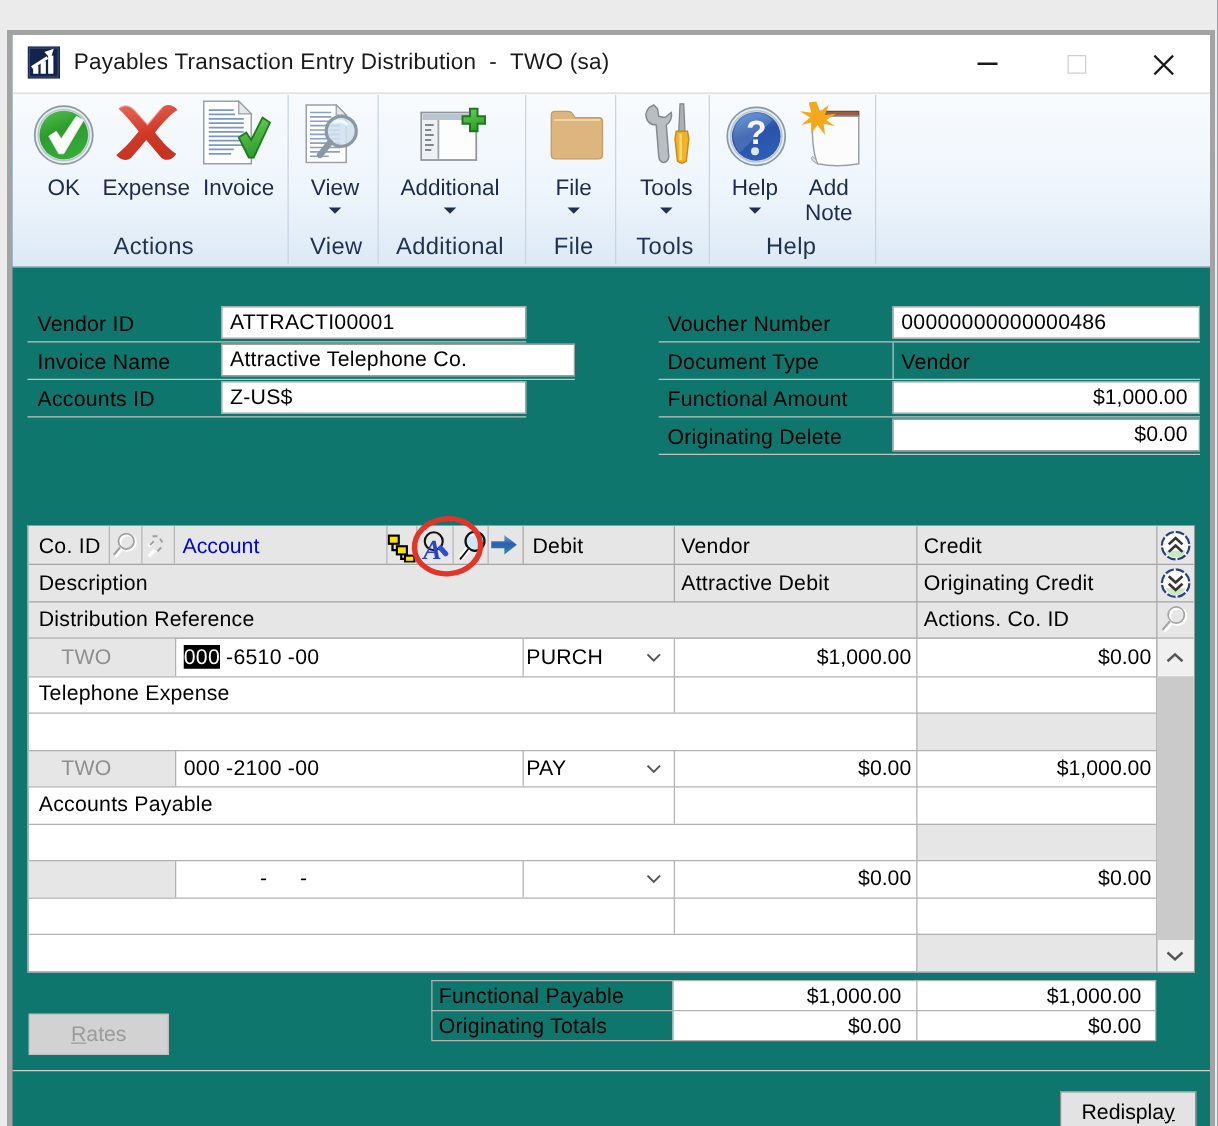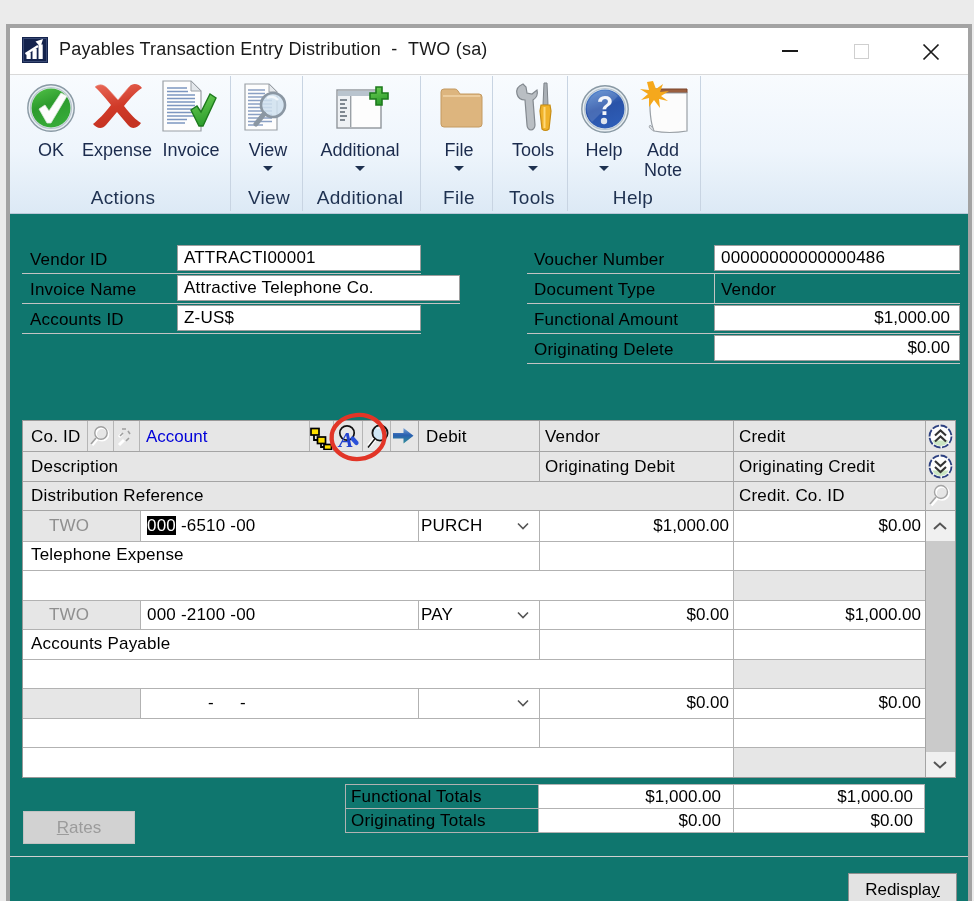--- a/index.html
+++ b/index.html
@@ -250,25 +250,25 @@
             <stop offset="0.45" stop-color="#2a5fb0"></stop>
             <stop offset="1" stop-color="#2f8e99"></stop>
     </linearGradient>
         </defs>
   </svg>
   <div class="abs gridtxt" style="left:403px;top:6px">Debit</div>
   <div class="abs gridtxt" style="left:522px;top:6px">Vendor</div>
   <div class="abs gridtxt" style="left:716px;top:6px">Credit</div>
 
   <div class="abs gridtxt" style="left:8px;top:36px">Description</div>
-  <div class="abs gridtxt" style="left:522px;top:36px">Originating Debit</div>
+  <div class="abs gridtxt" style="left:522px;top:36px">Attractive Debit</div>
   <div class="abs gridtxt" style="left:716px;top:36px">Originating Credit</div>
 
   <div class="abs gridtxt" style="left:8px;top:65px">Distribution Reference</div>
-  <div class="abs gridtxt" style="left:716px;top:65px">Credit. Co. ID</div>
+  <div class="abs gridtxt" style="left:716px;top:65px">Actions. Co. ID</div>
 
   <div class="abs vline" style="left:395px;top:0;height:30px"></div>
   <div class="abs vline" style="left:516px;top:0;height:61px"></div>
   <div class="abs vline" style="left:710px;top:0;height:90px"></div>
   <div class="abs vline" style="left:902px;top:0;height:90px"></div>
 
   <svg class="abs" style="left:905px;top:3px" width="25" height="25" viewBox="0 0 25 25">
     <circle cx="12.5" cy="12.5" r="11" fill="#fdfdfd"></circle>
     <path d="M4.5 16.5 a8.6 8.6 0 0 0 16 0 Z" fill="#cbe6c3"></path>
     <circle cx="12.5" cy="12.5" r="11" fill="none" stroke="#2c4080" stroke-width="1.8" stroke-dasharray="7 1.6"></circle>
@@ -363,21 +363,21 @@
 <div class="abs" id="bottom" style="left:0;top:0">
 
   <div class="abs" style="left:528px;top:756px;width:386px;height:48px;background:#fff"></div>
   <div class="abs cellline" style="left:335px;top:756px;width:580px;height:1px"></div>
   <div class="abs cellline" style="left:335px;top:780px;width:580px;height:1px"></div>
   <div class="abs cellline" style="left:335px;top:804px;width:580px;height:1px"></div>
   <div class="abs cellline" style="left:335px;top:756px;width:1px;height:48px"></div>
   <div class="abs cellline" style="left:528px;top:756px;width:1px;height:48px"></div>
   <div class="abs cellline" style="left:723px;top:756px;width:1px;height:48px"></div>
   <div class="abs cellline" style="left:914px;top:756px;width:1px;height:48px"></div>
-  <div class="abs gridtxt" style="left:341px;top:759px">Functional Totals</div>
+  <div class="abs gridtxt" style="left:341px;top:759px">Functional Payable</div>
   <div class="abs gridtxt" style="left:341px;top:783px">Originating Totals</div>
   <div class="abs num" style="left:523px;top:759px;width:188px">$1,000.00</div>
   <div class="abs num" style="left:715px;top:759px;width:188px">$1,000.00</div>
   <div class="abs num" style="left:523px;top:783px;width:188px">$0.00</div>
   <div class="abs num" style="left:715px;top:783px;width:188px">$0.00</div>
 
   <div class="abs" style="left:13px;top:783px;width:110px;height:31px;background:#d2d2d2;border:1px solid #c2c2c2;text-align:center;line-height:31px;font-size:17px;color:#9b9b9b"><span style="text-decoration:underline">R</span>ates</div>
 
   <div class="abs" style="left:0;top:828px;width:958px;height:1px;background:#d0d0d0"></div>
 

